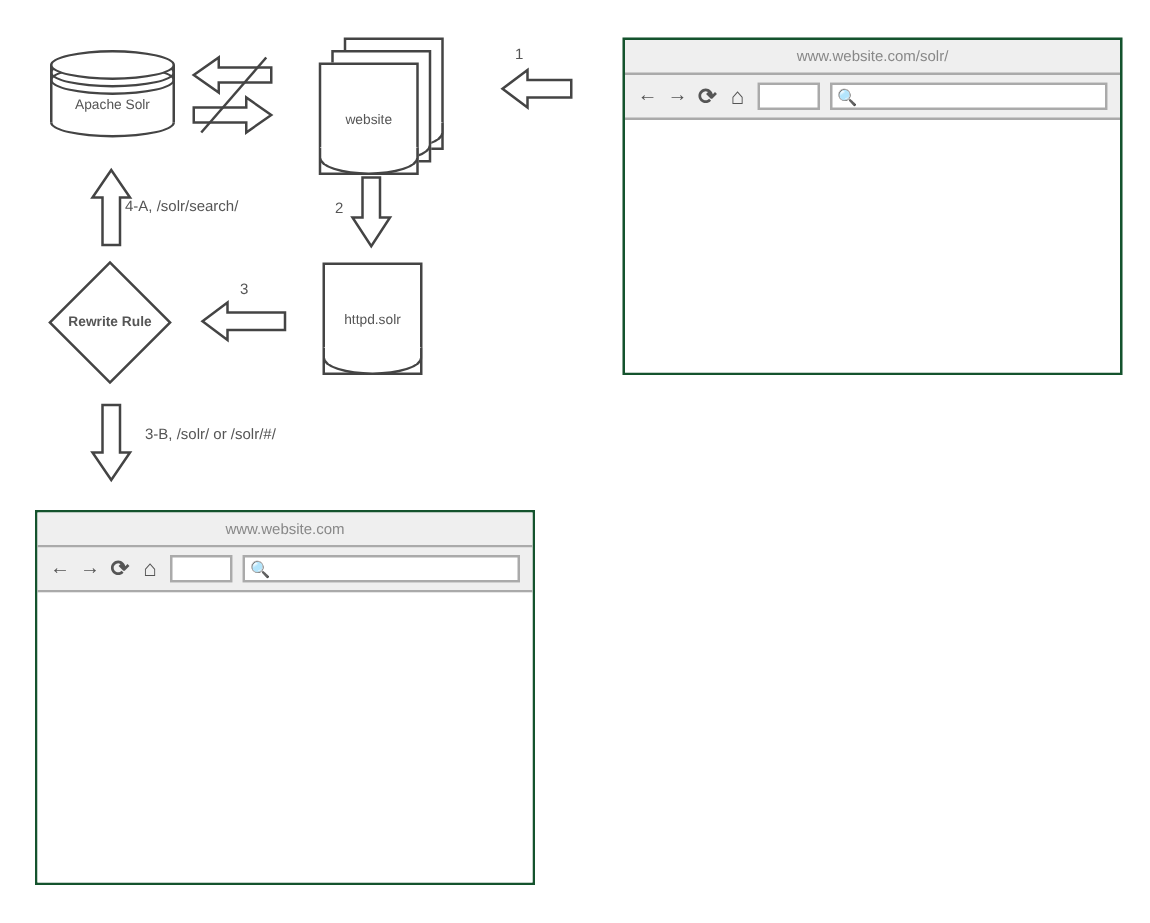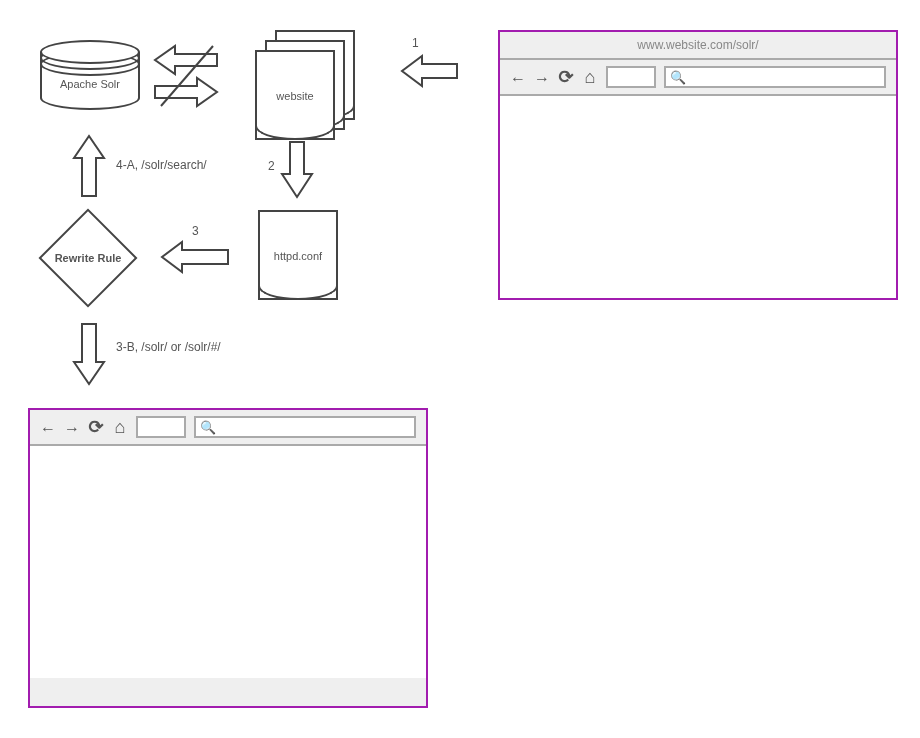--- a/index.html
+++ b/index.html
@@ -106,21 +106,21 @@
   .step-label{
     position:absolute;
     font-size:12px;
     color:#555;
     white-space:nowrap;
   }
 
   
   .browser{
     position:absolute;
-    border:2px solid #a21caf;
+    border:2px solid #14532d;
     background:#efefef;
     box-sizing:border-box;
     font-family: Arial, sans-serif;
   }
   .browser .titlebar{
     height:26px;
     line-height:26px;
     text-align:center;
     font-size:12px;
     color:#888;
@@ -199,38 +199,38 @@
   </svg>
   <div class="step-label" style="left:412px; top:36px;">1</div>
 
   <svg class="arrow" style="left:282px; top:142px;" width="30" height="55">
     <path d="M8 0 L22 0 L22 32 L30 32 L15 55 L0 32 L8 32 Z"></path>
   </svg>
   <div class="step-label" style="left:268px; top:159px;">2</div>
 
   <div class="pos" style="left:258px; top:210px;">
     <div class="page" style="left:0; top:0;">
-      <div class="label">httpd.conf</div>
+      <div class="label">httpd.solr</div>
     </div>
   </div>
 
   <svg class="arrow" style="left:162px; top:242px;" width="70" height="30">
     <path d="M20 8 L20 0 L0 15 L20 30 L20 22 L66 22 L66 8 Z"></path>
   </svg>
   <div class="step-label" style="left:192px; top:224px;">3</div>
 
   <div class="diamond-wrap" style="left:38px; top:208px;">
     <div class="diamond"></div>
     <div class="label">Rewrite Rule</div>
   </div>
 
   <svg class="arrow" style="left:74px; top:136px;" width="30" height="60">
     <path d="M8 60 L22 60 L22 22 L30 22 L15 0 L0 22 L8 22 Z"></path>
   </svg>
-  <div class="step-label" style="left:116px; top:158px;text-align:center;">4-A, /solr/search/</div>
+  <div class="step-label" style="left:100px; top:158px;text-align:center;">4-A, /solr/search/</div>
 
   <svg class="arrow" style="left:74px; top:324px;" width="30" height="60">
     <path d="M8 0 L22 0 L22 38 L30 38 L15 60 L0 38 L8 38 Z"></path>
   </svg>
   <div class="step-label" style="left:116px; top:340px;">3-B, /solr/ or /solr/#/</div>
 
   <div class="browser" style="left:498px; top:30px; width:400px; height:270px;">
     <div class="titlebar">www.website.com/solr/</div>
     <div class="toolbar">
       <span class="ico">←</span>
@@ -239,20 +239,21 @@
       <span class="ico" style="font-size:18px;">⌂</span>
       <div class="box url"></div>
       <div class="box search">
         <span class="sicon">🔍</span>
       </div>
     </div>
     <div class="viewport"></div>
   </div>
 
   <div class="browser" style="left:28px; top:408px; width:400px; height:300px;">
+    <div class="titlebar">www.website.com</div>
     <div class="toolbar">
       <span class="ico">←</span>
       <span class="ico">→</span>
       <span class="ico" style="font-size:18px;">⟳</span>
       <span class="ico" style="font-size:18px;">⌂</span>
       <div class="box url"></div>
       <div class="box search">
         <span class="sicon">🔍</span>
       </div>
     </div>

